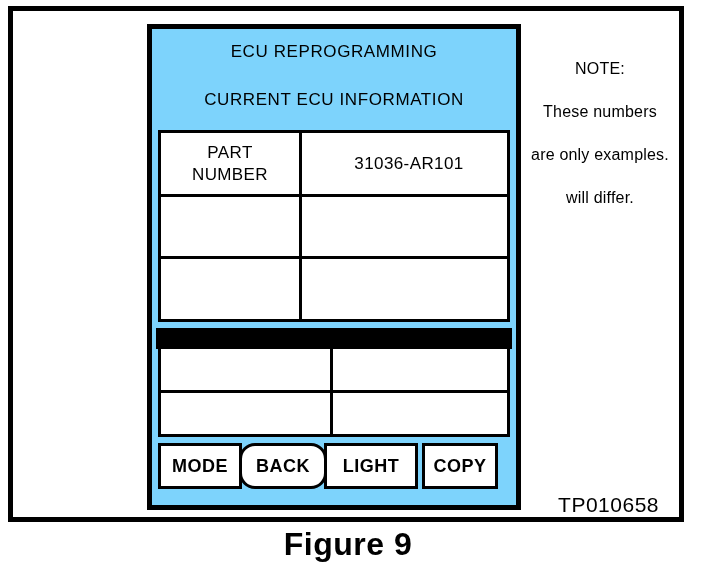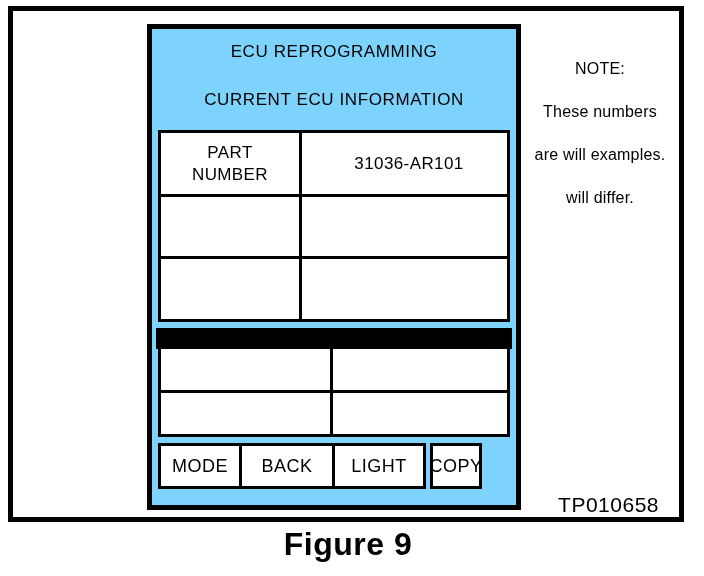--- a/index.html
+++ b/index.html
@@ -86,25 +86,26 @@
   .btn {
     height: 46px;
     border: 3px solid #000;
     background: #fff;
     display: flex; align-items: center; justify-content: center;
     font-family: "Liberation Sans", sans-serif;
     font-size: 18px;
     letter-spacing: 0.5px;
     color: #000;
     padding: 0;
+    font-weight: bold;
   }
   .btn.mode  { width: 84px; }
-  .btn.back  { width: 96px; margin-left: -3px; }
+  .btn.back  { width: 88px; margin-left: -3px; border-radius: 16px; }
   .btn.light { width: 94px; margin-left: -3px; }
-  .btn.copy  { width: 52px; margin-left: 4px; }
+  .btn.copy  { width: 76px; margin-left: 4px; }
 
   .note-block {
     position: absolute;
     left: 508px; top: 36px; width: 158px;
     text-align: center;
   }
   .note-line {
     line-height: 43px;
     font-size: 16px;
     letter-spacing: 0.2px;
@@ -172,21 +173,21 @@
         <button class="btn mode">MODE</button>
         <button class="btn back">BACK</button>
         <button class="btn light">LIGHT</button>
         <button class="btn copy">COPY</button>
       </div>
     </div>
 
     <div class="note-block">
       <div class="note-line">NOTE:</div>
       <div class="note-line">These numbers</div>
-      <div class="note-line">are will examples.</div>
+      <div class="note-line">are only examples.</div>
       <div class="note-line">will differ.</div>
     </div>
 
     <div class="ref-code">TP010658</div>
   </div>
 
   <div class="figure-caption">Figure 9</div>
 </div>
 
 </body></html>

